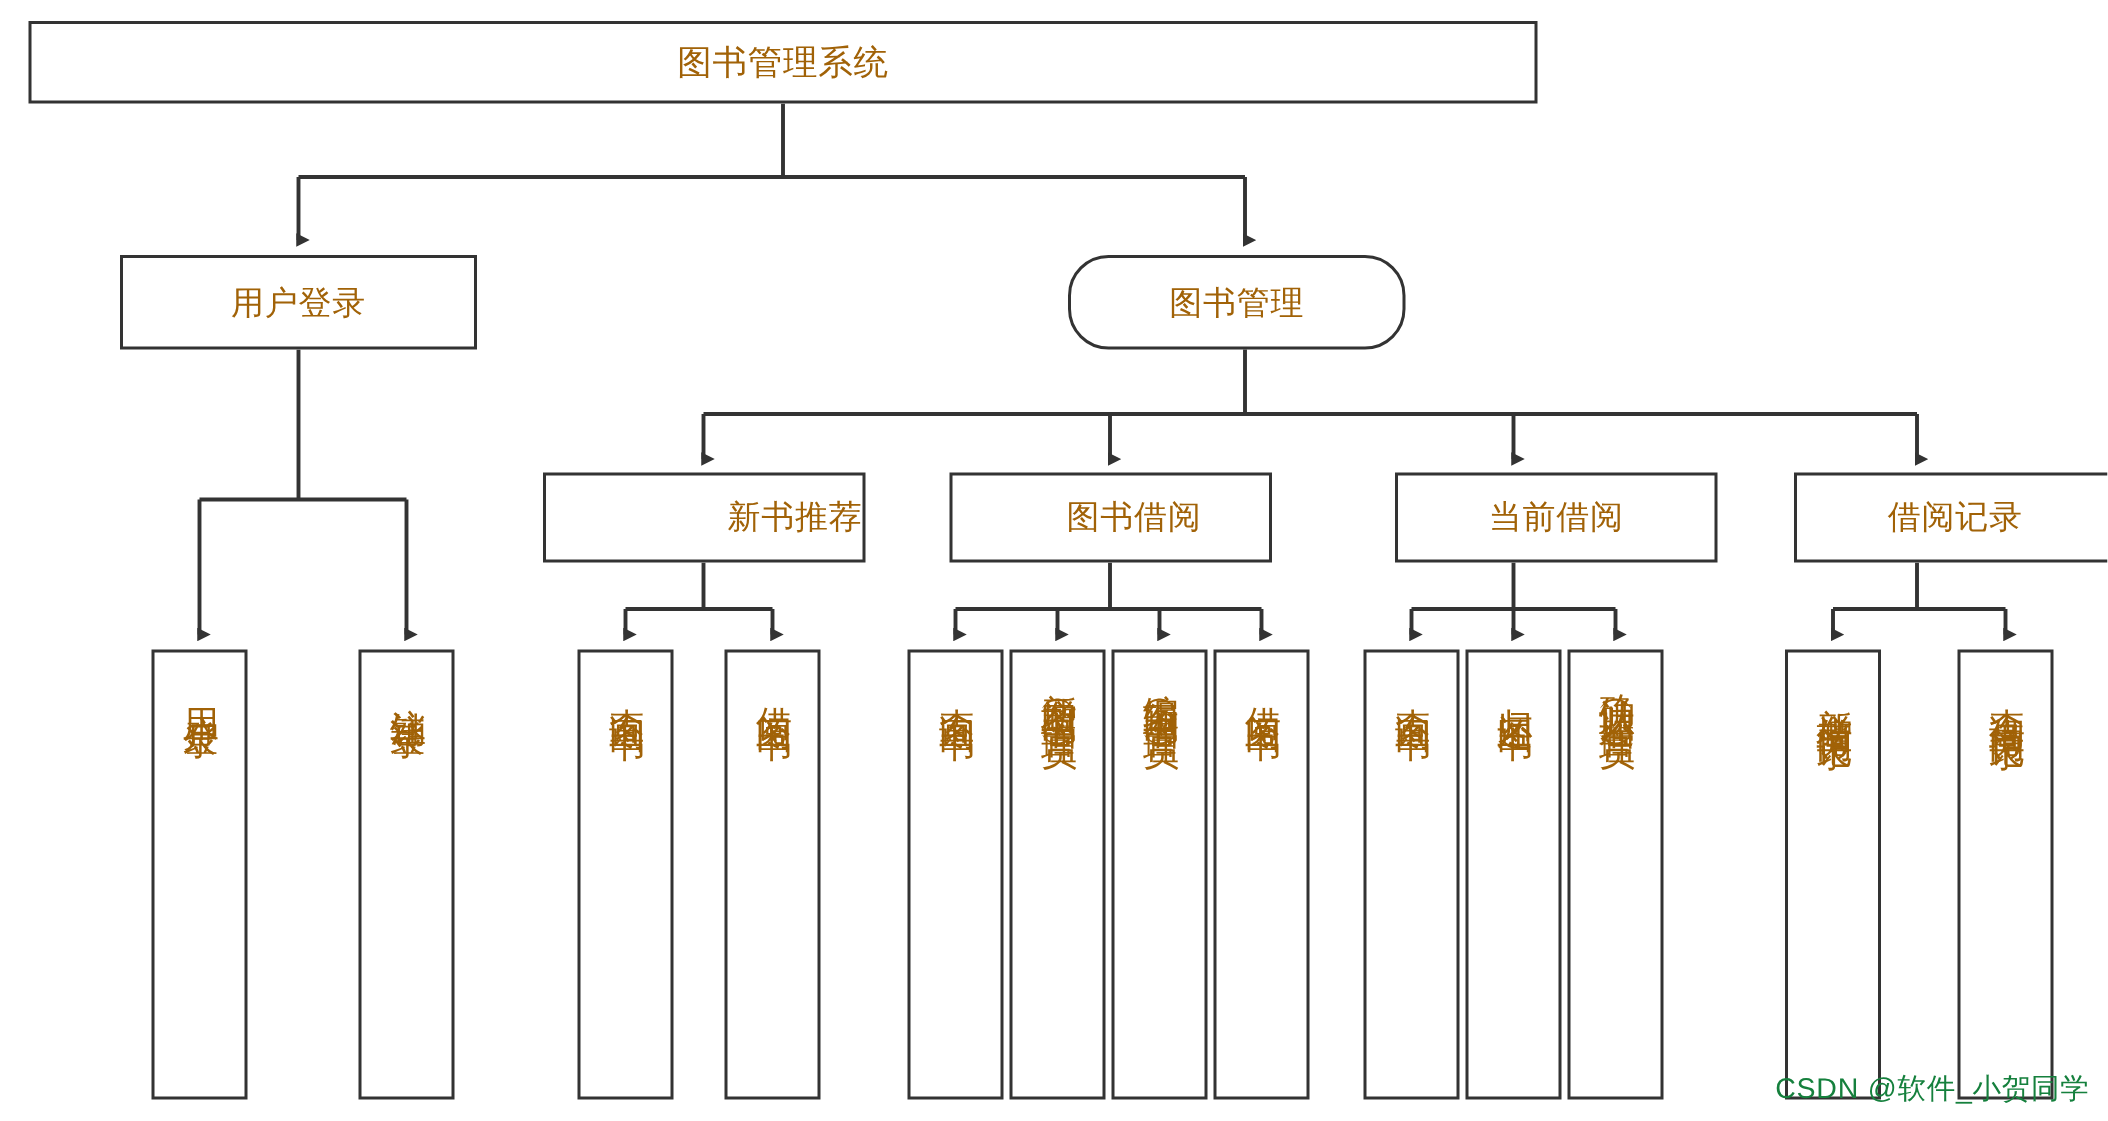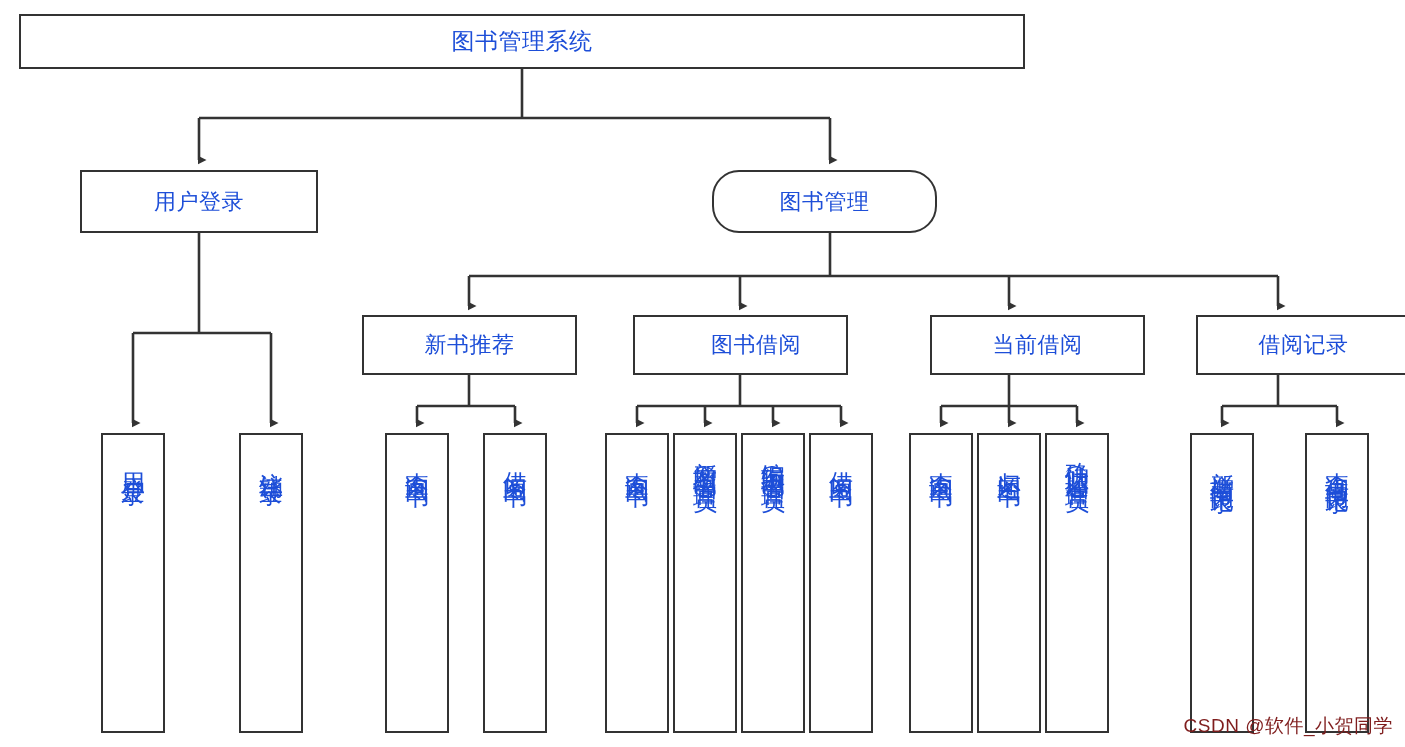--- a/index.html
+++ b/index.html
@@ -31,21 +31,21 @@
     position: absolute;
     box-sizing: border-box;
     background: #ffffff;
     border: 2.6px solid #333333;
     display: flex;
     align-items: center;
     justify-content: center;
     z-index: 2;
   }
   .node .label {
-    color: #1d4ed8;
+    color: #a16207;
     letter-spacing: 0.5px;
     line-height: 1.18;
     white-space: nowrap;
   }
   
   .node.horiz .label {
     font-size: 22px;
   }
   .node.root .label {
     font-size: 23px;
@@ -65,21 +65,21 @@
     white-space: nowrap;
   }
   .node.vert.tall-text {
     padding-top: 8px;
   }
   #watermark {
     position: absolute;
     right: 12px;
     bottom: 8px;
     font-size: 19px;
-    color: #7f1d1d;
+    color: #15803d;
     white-space: nowrap;
     z-index: 5;
     letter-spacing: 0.5px;
   }
 </style>
 </head>
 <body>
 
 <div id="canvas">
 
@@ -140,21 +140,21 @@
   </div>
 
   <div class="node horiz" style="left:80px; top:170px; width:238px; height:63px;">
     <span class="label">用户登录</span>
   </div>
 
   <div class="node horiz" style="left:712px; top:170px; width:225px; height:63px;border-radius:27px;">
     <span class="label">图书管理</span>
   </div>
 
-  <div class="node horiz" style="left:362px; top:315px; width:215px; height:60px;">
+  <div class="node horiz" style="left:362px; top:315px; width:215px; height:60px;justify-content:flex-end;">
     <span class="label">新书推荐</span>
   </div>
 
   <div class="node horiz" style="left:633px; top:315px; width:215px; height:60px;padding-left:31px;">
     <span class="label">图书借阅</span>
   </div>
 
   <div class="node horiz" style="left:902px; top:315px; width:215px; height:60px;margin-left:28px;">
     <span class="label">当前借阅</span>
   </div>

